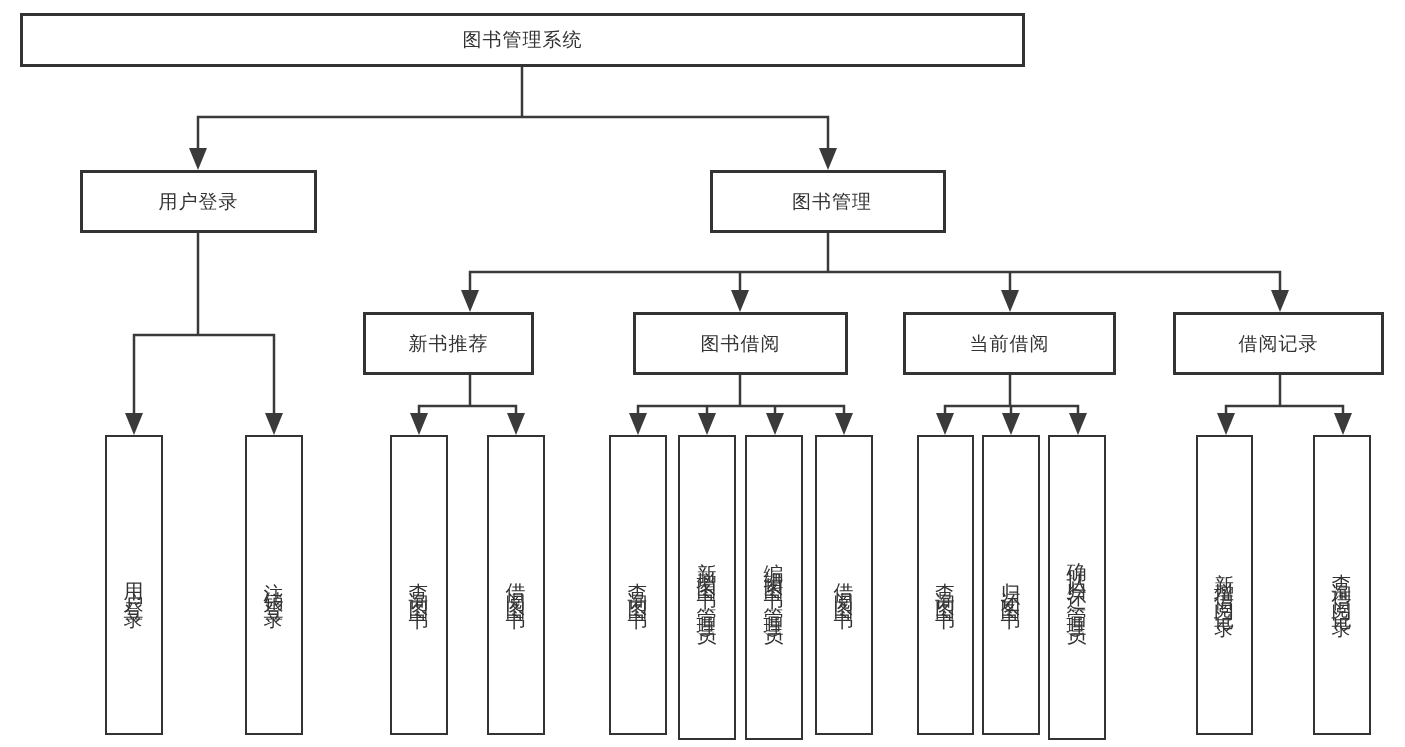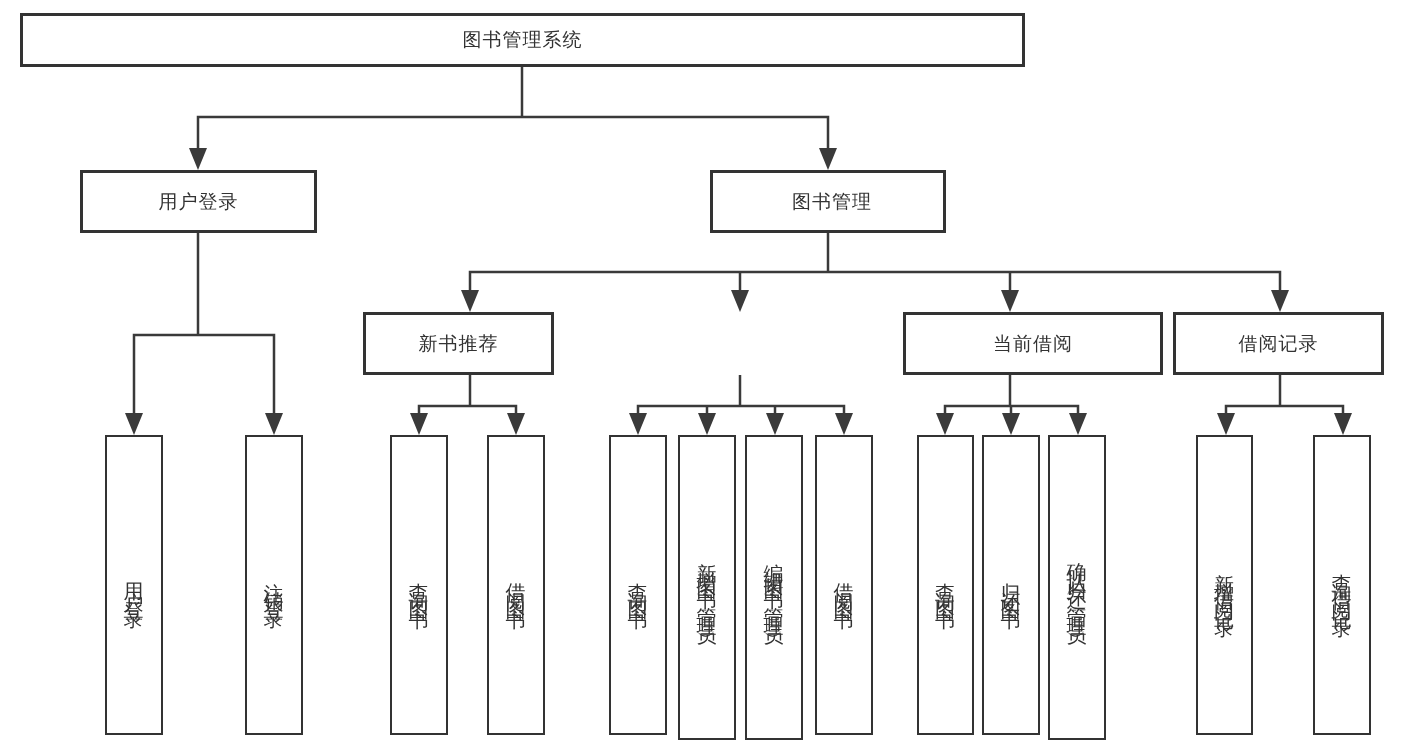--- a/index.html
+++ b/index.html
@@ -34,23 +34,23 @@
     letter-spacing: 9px;
     line-height: 1.1;
     border-width: 2.5px;
   }
   
   .n-root   { left: 20px;   top: 13px;  width: 1005px; height: 54px; }
   
   .n-ul     { left: 80px;   top: 170px; width: 237px;  height: 63px; }
   .n-bm     { left: 710px;  top: 170px; width: 236px;  height: 63px; padding-left: 8px; }
   
-  .n-nb     { left: 363px;  top: 312px; width: 191px;  height: 63px; }
+  .n-nb     { left: 363px;  top: 312px; width: 171px;  height: 63px; }
   .n-bb     { left: 633px;  top: 312px; width: 215px;  height: 63px; }
-  .n-cb     { left: 903px;  top: 312px; width: 260px;  height: 63px; }
+  .n-cb     { left: 903px;  top: 312px; width: 213px;  height: 63px; }
   .n-br     { left: 1173px; top: 312px; width: 211px;  height: 63px; }
   
   .leaf     { top: 435px; width: 58px; height: 300px; }
   .leaf.tall{ height: 305px; }
   .l-ul1 { left: 105px; }
   .l-ul2 { left: 245px; }
   .l-nb1 { left: 390px; }
   .l-nb2 { left: 487px; }
   .l-bb1 { left: 609px; }
   .l-bb2 { left: 678px; }
@@ -132,20 +132,23 @@
   <div class="box hbox n-ul">
     <span>用户登录</span>
   </div>
   <div class="box hbox n-bm">
     <span>图书管理</span>
   </div>
 
   <div class="box hbox n-nb">
     <span>新书推荐</span>
   </div>
+  <div class="box hbox n-bb">
+    <span>图书借阅</span>
+  </div>
   <div class="box hbox n-cb">
     <span>当前借阅</span>
   </div>
   <div class="box hbox n-br">
     <span>借阅记录</span>
   </div>
 
   <div class="box vbox leaf l-ul1">
     <span>用户登录</span>
   </div>

